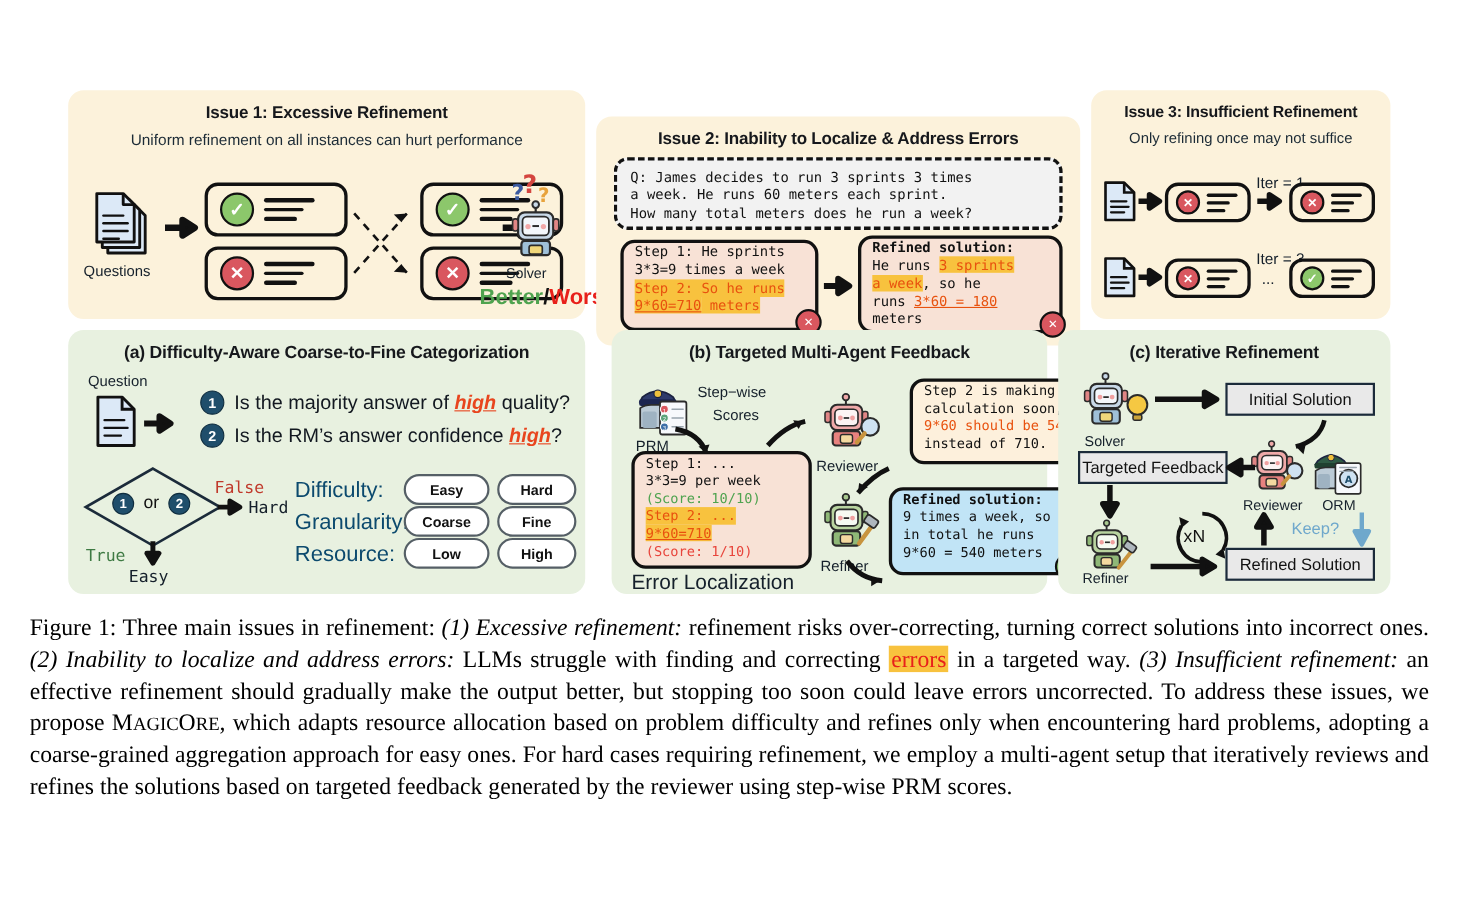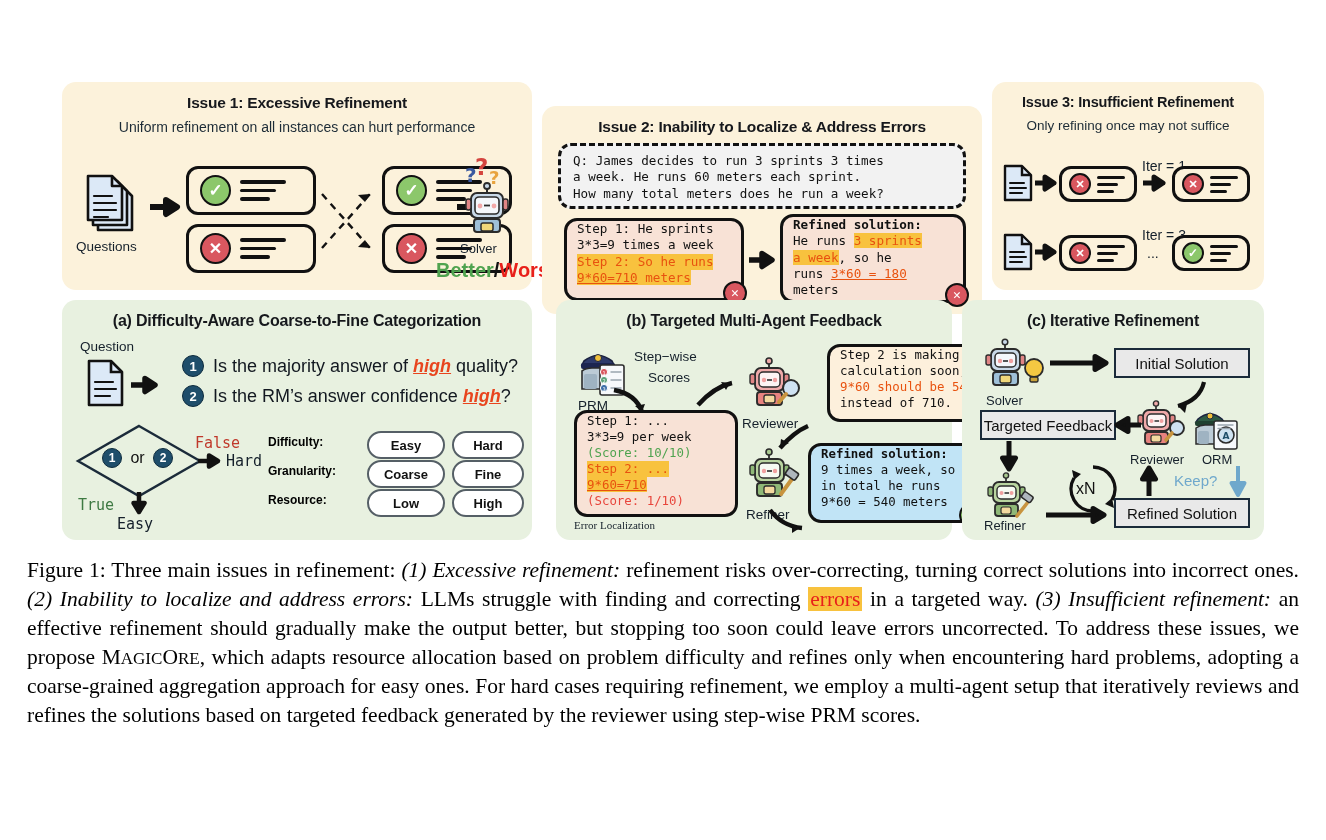--- a/index.html
+++ b/index.html
@@ -76,21 +76,21 @@
   .numcirc {
     display:inline-flex; align-items:center; justify-content:center;
     width:22px; height:22px; border-radius:50%; background:#1F4E6B;
     color:#fff; font-size:13px; font-weight:bold; vertical-align:middle;
     border:1.5px solid #0e2c3e;
   }
   .qrow { position:absolute; font-size:18px; color:#121820; white-space:nowrap; }
   .qrow .txt { vertical-align:middle; margin-left:9px; }
   .hiU { color:#E8451E; font-style:italic; font-weight:bold; text-decoration:underline; }
 
-  .catlabel { position:absolute; font-size:12px; color:#000000;font-weight:bold; }
+  .catlabel { position:absolute; font-size:20px; color:#0c4a6e; }
   .chip {
     position:absolute; background:#fff; border:2px solid #555f66; border-radius:16px;
     display:flex; align-items:center; justify-content:center;
     font-size:13px; font-weight:bold; color:#111;
   }
 
   
   .cbox {
     position:absolute; background:#E9E9E9; border:2.5px solid #1B2B3A;
     display:flex; align-items:center; justify-content:center;
@@ -446,21 +446,21 @@
     </div>
 
     <div class="bubble peach" style="left:18px; top:110px; width:164px; height:107px; font-size:12.4px; line-height:1.29;">
       <div>Step 1: ...</div>
       <div>3*3=9 per week</div>
       <div class="grn">(Score: 10/10)</div>
       <div class="hl org" style="display:inline-block;">Step 2: ...</div>
       <div><span class="hl org u">9*60=710</span></div>
       <div class="red">(Score: 1/10)</div>
     </div>
-    <div class="lbl" style="left:18px; top:219px; font-size:11px;font-family:Liberation Serif, serif;">Error Localization</div>
+    <div class="lbl" style="left:18px; top:219px; font-size:19px;">Error Localization</div>
 
     <div class="arrow" style="left:140px; top:75px;">
       <svg width="52" height="34" viewBox="0 0 52 34">
         <path d="M2 30 q16 -18 34 -22" fill="none" stroke="#111" stroke-width="4.5"></path>
         <path d="M34 8 l-9 -1 l5 8 z" fill="#111"></path>
       </svg>
     </div>
 
     <div style="position:absolute; left:190px; top:55px;">
       <svg width="56" height="62" viewBox="0 0 56 62">

